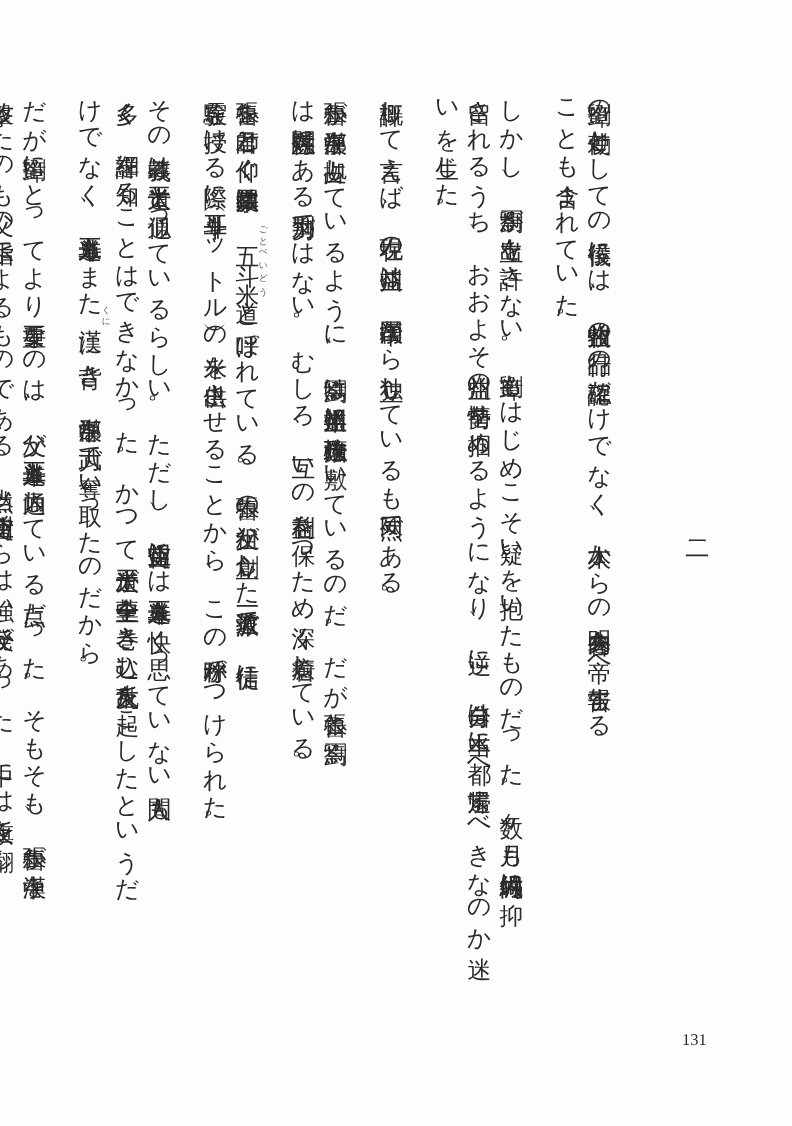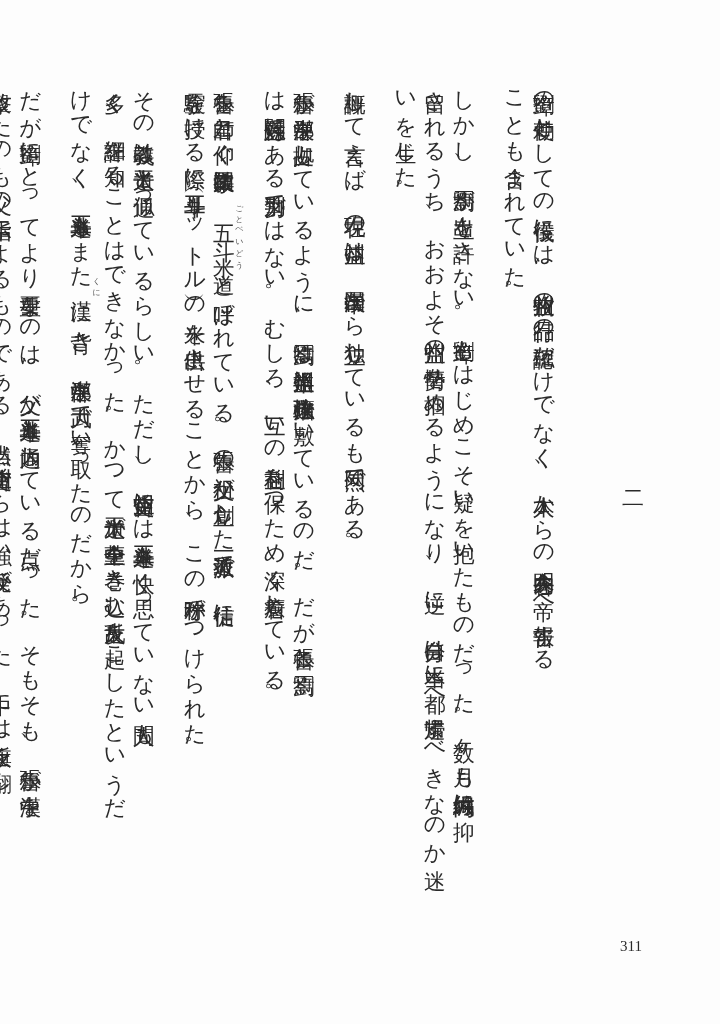--- a/index.html
+++ b/index.html
@@ -79,15 +79,15 @@
     <span class="col">霊験を授ける際に五斗（十リットル）の米を供出させることから、この呼称がつけられた。</span>
     <span class="col indent">その教義は太平道と似通っているらしい。ただし、益州官吏には五斗米道を快く思っていない人間も</span>
     <span class="col">多く、詳細を知ることはできなかった。かつて太平道が中華全土を巻き込む大反乱を起こしたというだ</span>
     <span class="col"><span>けでなく、五斗米道もまた</span><ruby><span>漢</span><rt>くに</rt></ruby><span>に背き、漢中郡を武力で奪い取ったのだから。</span></span>
     <span class="col indent">だが劉璋にとってより重要なのは、父が五斗米道と内通している点だった。そもそも、張魯が漢中を</span>
     <span class="col">攻撃したのも父の指示によるものである。当然、益州官吏からは強い反発があった。中には反旗を翻し</span>
 
   </div>
 
   <div class="section-number">二</div>
-  <div class="page-number">311</div>
+  <div class="page-number">131</div>
 
 </div>
 
 </body></html>

